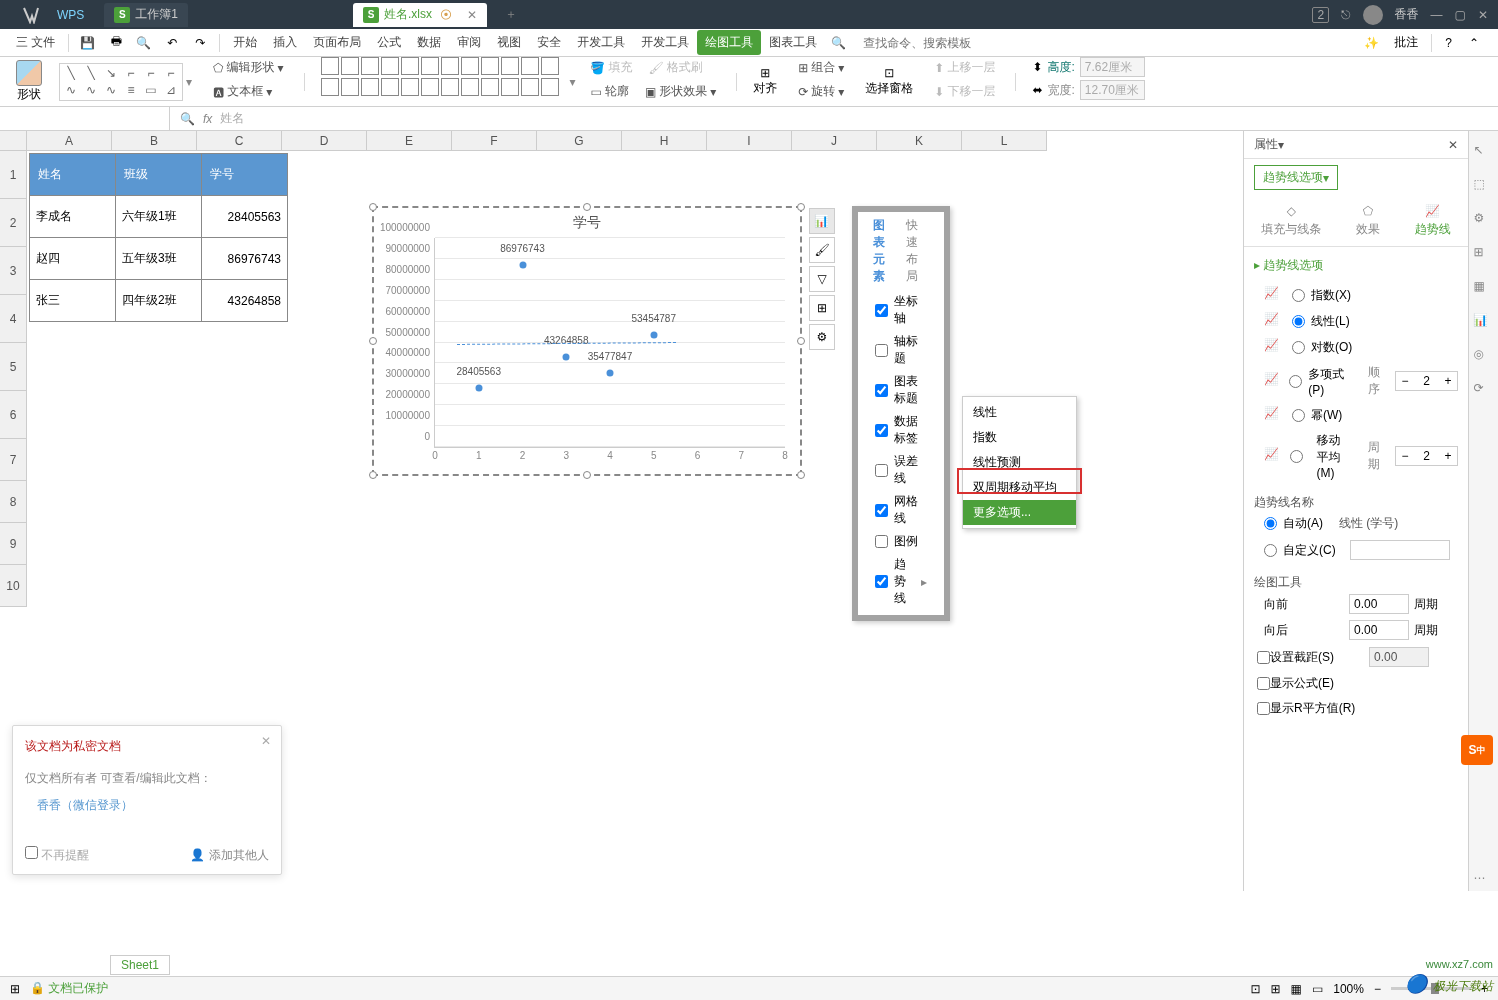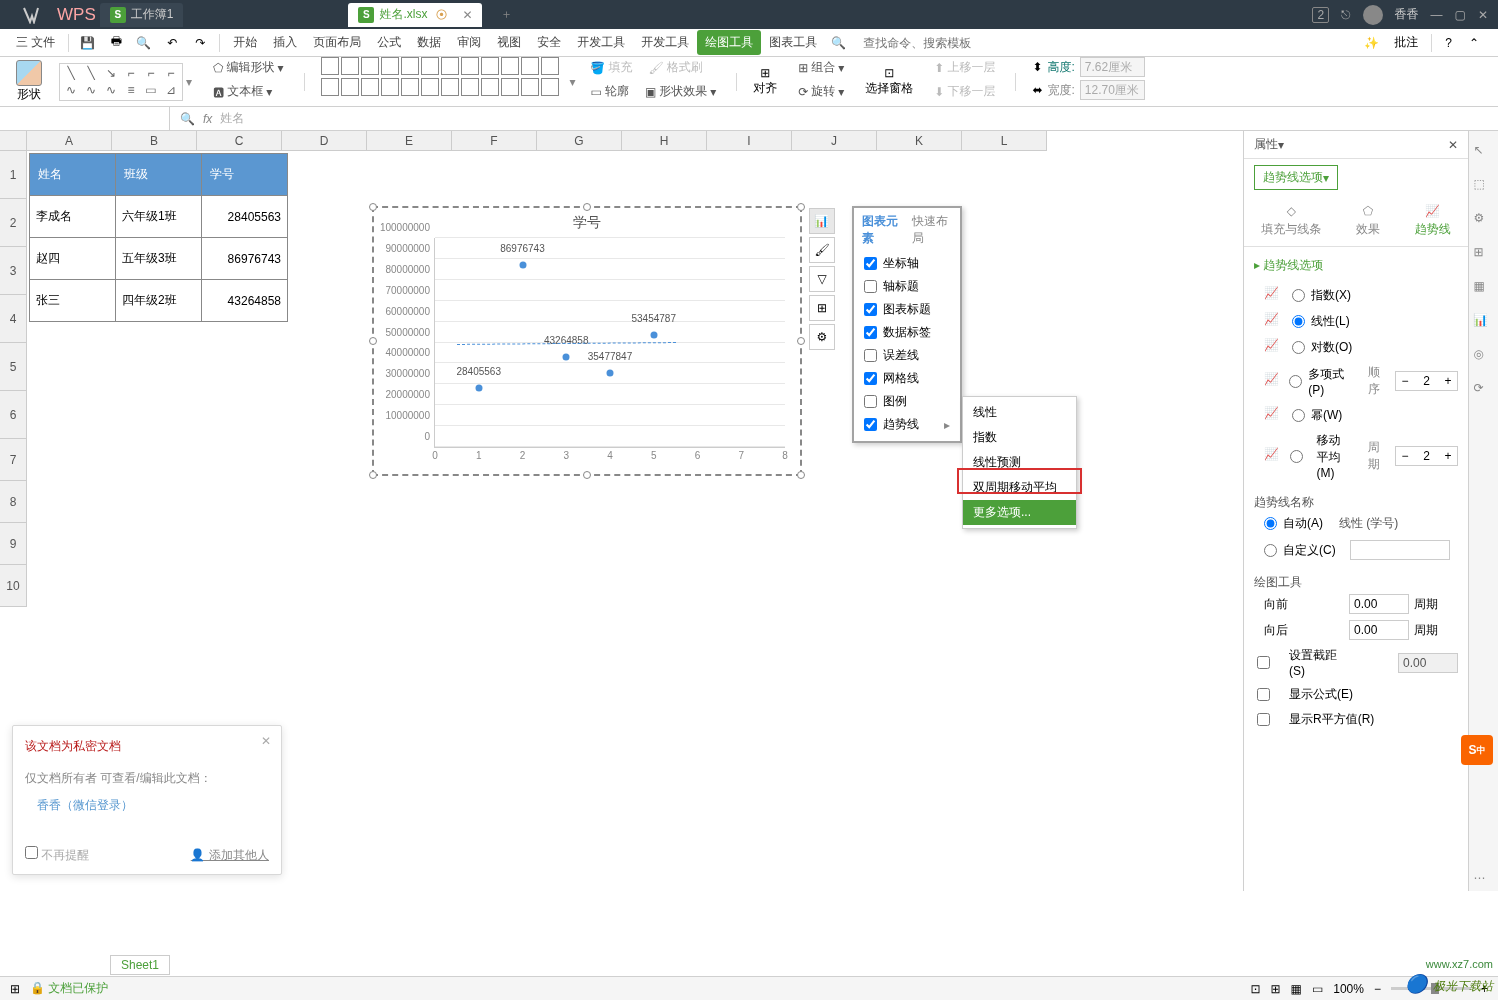--- a/index.html
+++ b/index.html
@@ -2,21 +2,21 @@
 <html><head>
 <meta charset="utf-8">
 <style>
 *{box-sizing:border-box;margin:0;padding:0;font-family:"Microsoft YaHei",sans-serif;font-size:12px;}
 body{background:#fff;width:1498px;height:1000px;overflow:hidden;position:relative;}
 svg{display:block;}
 
 
 .titlebar{height:29px;background:#2e3a45;display:flex;align-items:center;color:#aaa;}
 .logo{width:22px;height:22px;margin:0 15px 0 20px;display:flex;align-items:center;justify-content:center;}
-.wps-label{color:#fca5a5;font-size:17px;margin-right:4px;}
+.wps-label{color:#7dd3fc;font-size:12px;margin-right:20px;}
 .tab{height:24px;display:flex;align-items:center;padding:0 10px;border-radius:3px 3px 0 0;margin-right:5px;cursor:pointer;}
 .tab.inactive{background:#394652;color:#ccc;}
 .tab.active{background:#fff;color:#4ca03a;}
 .tab-icon{width:16px;height:16px;margin-right:5px;display:flex;align-items:center;justify-content:center;color:#4ca03a;background:#4ca03a;border-radius:2px;}
 .tab-icon span{color:#fff;font-size:10px;font-weight:bold;}
 .tab-orange{color:#d8a050;margin-left:8px;}
 .add-tab{width:18px;height:18px;border-radius:50%;display:flex;align-items:center;justify-content:center;color:#888;margin-left:10px;cursor:pointer;}
 .titlebar-right{margin-left:auto;display:flex;align-items:center;gap:12px;padding:0 10px;}
 .titlebar-right .icon{color:#aaa;cursor:pointer;}
 .avatar{width:20px;height:20px;background:#888;border-radius:50%;}
@@ -74,21 +74,21 @@
 .chart-ylabel{position:absolute;right:100%;margin-right:5px;font-size:10px;color:#888;transform:translateY(-50%);}
 .chart-xlabel{position:absolute;top:100%;margin-top:3px;font-size:10px;color:#888;transform:translateX(-50%);}
 .chart-point{position:absolute;width:7px;height:7px;background:#4a90d9;border-radius:50%;transform:translate(-50%,50%);}
 .chart-plabel{position:absolute;font-size:10px;color:#555;transform:translate(-50%,-100%);margin-top:-8px;}
 .trendline{position:absolute;border-top:1.5px dashed #4a90d9;}
 .chart-tools{position:absolute;top:0;right:-35px;display:flex;flex-direction:column;gap:3px;}
 .chart-tool{width:26px;height:26px;border:1px solid #ccc;display:flex;align-items:center;justify-content:center;cursor:pointer;background:#fff;}
 .chart-tool.active{background:#e8e8e8;}
 
 
-.ce-popup{position:absolute;top:55px;left:825px;width:110px;background:#fff;border:2px solid #a3a3a3;box-shadow:2px 2px 5px rgba(0,0,0,0.2);padding:5px 0;}
+.ce-popup{position:absolute;top:55px;left:825px;width:98px;background:#fff;border:6px solid #a3a3a3;box-shadow:2px 2px 5px rgba(0,0,0,0.2);padding:5px 7px;}
 .ce-tab-row{display:flex;padding:0 8px 5px;gap:10px;}
 .ce-tab{cursor:pointer;color:#888;}
 .ce-tab.active{color:#4a90d9;font-weight:bold;}
 .ce-item{display:flex;align-items:center;padding:3px 10px;gap:6px;cursor:pointer;}
 .ce-item input{cursor:pointer;}
 .ce-arrow{margin-left:auto;color:#888;}
 
 
 .tl-submenu{position:absolute;top:245px;left:935px;width:115px;background:#fff;border:1px solid #ccc;box-shadow:2px 2px 5px rgba(0,0,0,0.2);padding:3px 0;}
 .tl-item{padding:4px 10px;cursor:pointer;}
@@ -105,21 +105,21 @@
 .rp-tab.active{color:#4ca03a;}
 .rp-section{padding:10px;}
 .rp-section-title{color:#4ca03a;margin-bottom:8px;}
 .rp-radio-row{display:flex;align-items:center;gap:6px;padding:4px 0 4px 10px;}
 .rp-radio-row .ticon{width:22px;height:18px;}
 .rp-field{display:flex;align-items:center;gap:5px;padding:3px 0 3px 10px;}
 .rp-input{width:60px;height:20px;border:1px solid #ccc;padding:0 4px;}
 .rp-spinner{display:flex;align-items:center;border:1px solid #ccc;height:20px;}
 .rp-spinner button{width:18px;height:18px;border:none;background:#fff;cursor:pointer;}
 .rp-spinner input{width:25px;border:none;text-align:center;}
-.rp-checkbox{display:flex;align-items:center;gap:19px;padding:4px 0 4px 3px;}
+.rp-checkbox{display:flex;align-items:center;gap:0;padding:4px 0 4px 3px;}
 
 
 .side-toolbar{position:absolute;top:0;right:0;width:30px;height:760px;background:#f5f5f5;border-left:1px solid #d0d0d0;display:flex;flex-direction:column;align-items:center;gap:14px;padding-top:12px;}
 .side-icon{width:20px;height:20px;cursor:pointer;color:#888;}
 
 
 .info-popup{position:absolute;bottom:125px;left:12px;width:270px;height:150px;background:#fff;border:1px solid #d8d8d8;box-shadow:0 2px 8px rgba(0,0,0,0.12);padding:12px;border-radius:2px;}
 .info-close{position:absolute;top:8px;right:10px;cursor:pointer;color:#aaa;}
 .info-footer{position:absolute;bottom:10px;left:12px;right:12px;display:flex;align-items:center;justify-content:space-between;}
 
@@ -612,21 +612,21 @@
 
 <div class="sogou">S <span style="font-size:9px;">中</span></div>
 
 <div class="info-popup">
   <span class="info-close">✕</span>
   <div style="color:#b91c1c;margin-bottom:15px;">该文档为私密文档</div>
   <div style="color:#888;margin-bottom:10px;">仅文档所有者 可查看/编辑此文档：</div>
   <div style="color:#5898d0;margin-left:12px;">香香（微信登录）</div>
   <div class="info-footer">
     <label style="color:#aaa;"><input type="checkbox" style=""> <span>不再提醒</span></label>
-    <span style="color:#888;text-decoration:underline;">👤 <span>添加其他人</span></span>
+    <span style="color:#888;">👤 <span>添加其他人</span></span>
   </div>
 </div>
 
 <div class="statusbar">
   <span>⊞</span>
   <span style="color:#4ca03a;">🔒 <span>文档已保护</span></span>
   <span class="sheet-tab" style="position:absolute;left:110px;top:-22px;">Sheet1</span>
   <div class="statusbar-right">
     <span>⊡</span>
     <span>⊞</span>

